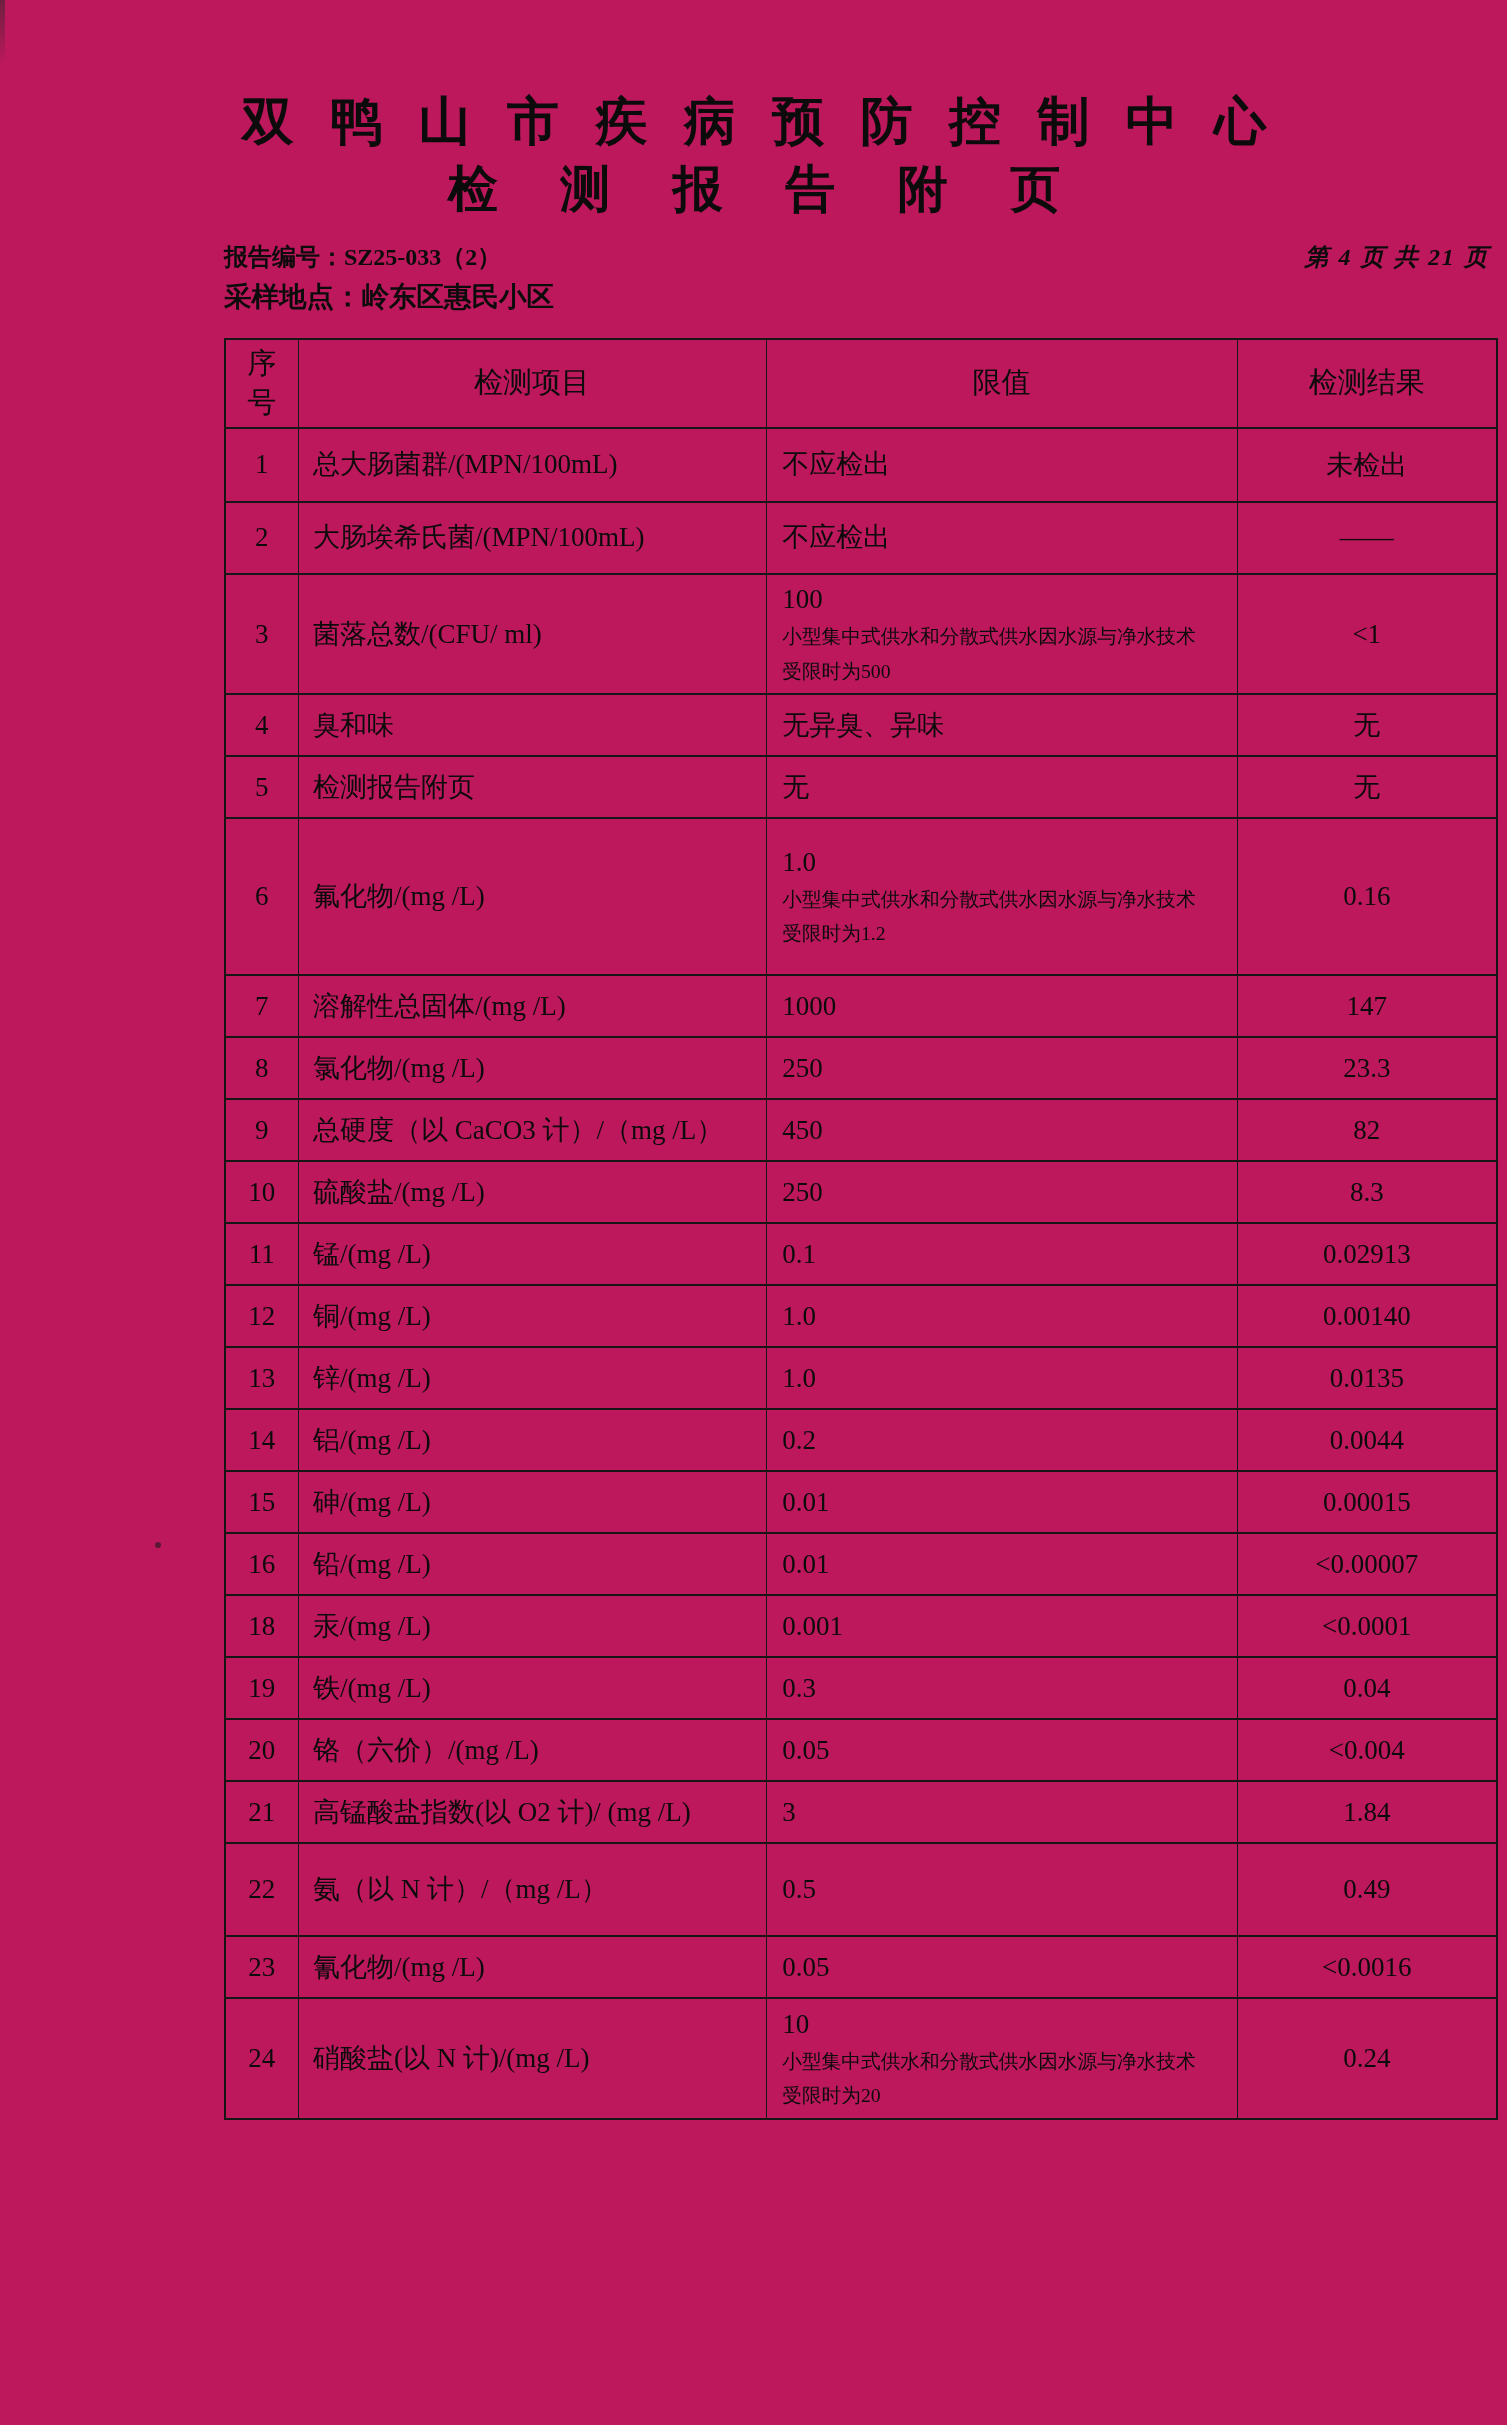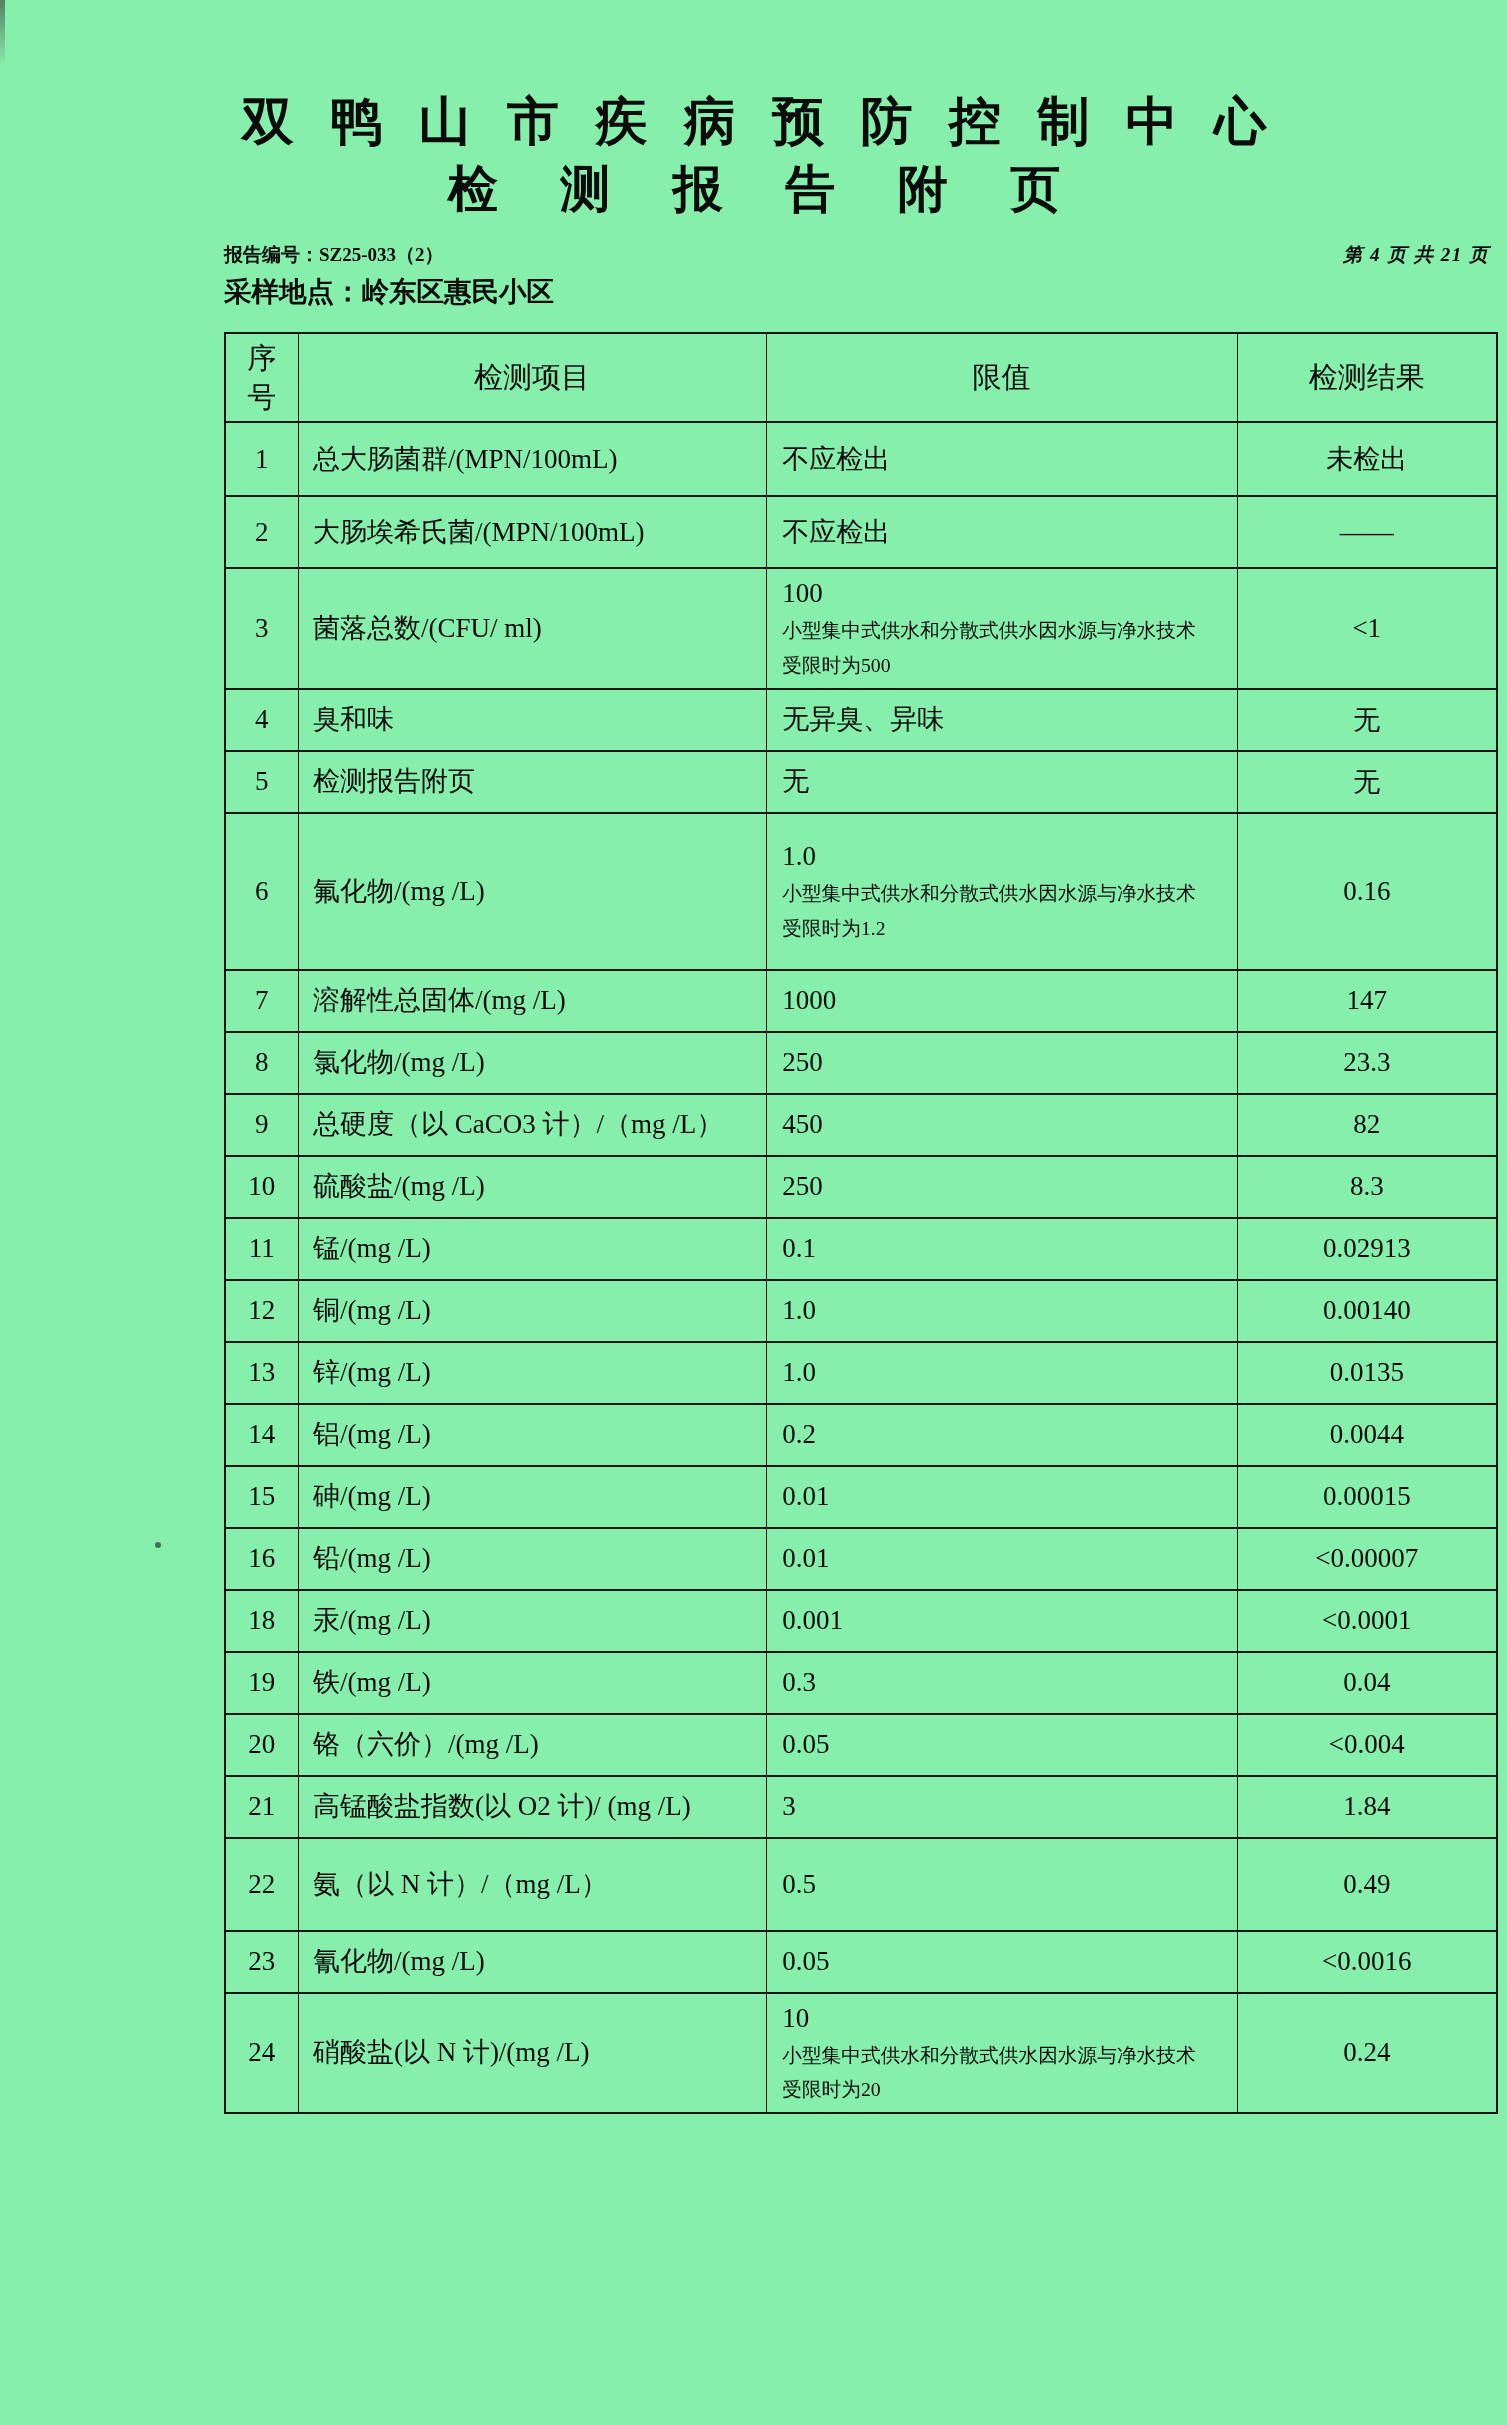--- a/index.html
+++ b/index.html
@@ -4,21 +4,21 @@
 <style>
   html,body{margin:0;padding:0;}
   body{
     width:1508px;height:2426px;
     background:#ffffff;
     font-family:"Liberation Serif","DejaVu Serif",serif;
     color:#0b0b0b;
     position:relative;
     overflow:hidden;
   }
-  .sheet{position:relative;width:1508px;height:2426px;background:#86efac;}
+  .sheet{position:relative;width:1508px;height:2426px;background:#be185d;}
   
   .corner-smudge{
     position:absolute;left:0;top:0;width:4.6px;height:66px;
     background:linear-gradient(180deg,rgba(45,38,38,.55),rgba(45,38,38,0));
     border-radius:0 0 5.2px 0;
   }
   .speck{
     position:absolute;left:155px;top:1542px;width:5.9px;height:5.9px;border-radius:50%;
     background:rgba(25,25,25,.6);
   }
@@ -38,21 +38,21 @@
     font-size:50px;font-weight:700;
     letter-spacing:1.25em;
     margin-right:-1.25em;
     line-height:1.1;
     white-space:nowrap;
   }
   
   .meta-row{
     display:flex;justify-content:space-between;align-items:baseline;
     margin:27.5px 18.4px 0 224px;
-    font-size:19px;font-weight:700;line-height:1.15;
+    font-size:24px;font-weight:700;line-height:1.15;
   }
   .page-info{font-weight:700;letter-spacing:.08em;font-style:italic;}
   .sample-row{
     margin:9.2px 0 0 224px;
     font-size:27.5px;font-weight:700;line-height:1.15;
   }
   
   table.results-table{
     margin:25px 0 0 224px;
     width:1272px;

